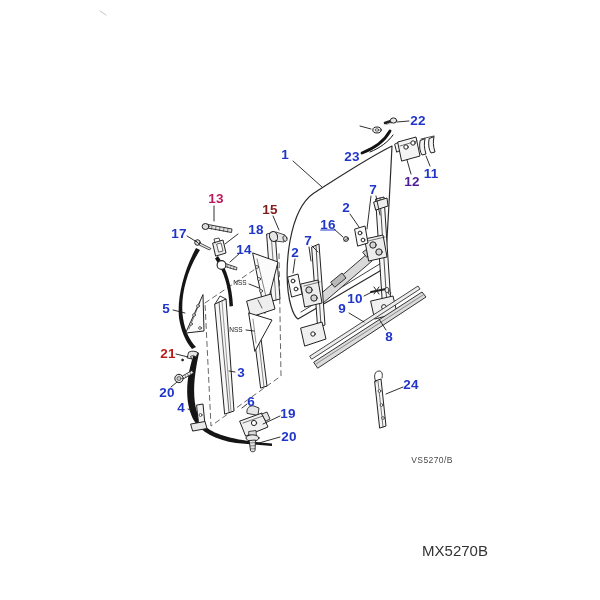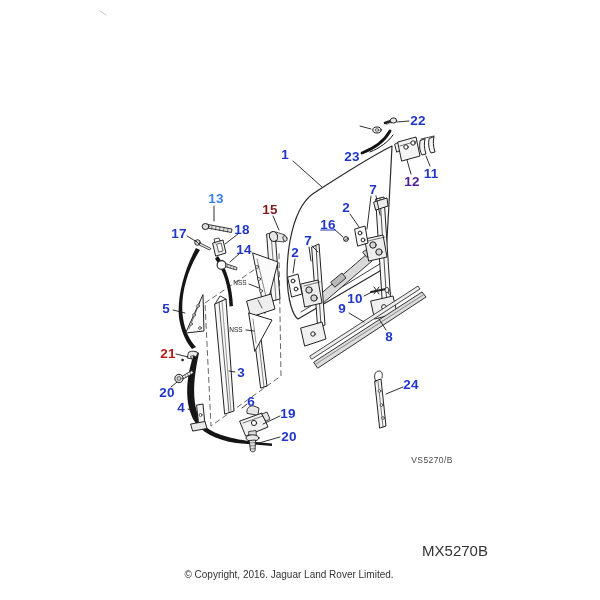--- a/index.html
+++ b/index.html
@@ -294,34 +294,33 @@
       <span class="callout" style="left: 181px; top: 407px; color: rgb(32, 54, 201);">4</span>
       <span class="callout" style="left: 166px; top: 308px; color: rgb(32, 54, 201);">5</span>
       <span class="callout" style="left: 251px; top: 401px; color: rgb(32, 54, 201);">6</span>
       <span class="callout" style="left: 308px; top: 240px; color: rgb(32, 54, 201);">7</span>
       <span class="callout" style="left: 373px; top: 189px; color: rgb(32, 54, 201);">7</span>
       <span class="callout" style="left: 389px; top: 336px; color: rgb(32, 54, 201);">8</span>
       <span class="callout" style="left: 342px; top: 308px; color: rgb(32, 54, 201);">9</span>
       <span class="callout" style="left: 355px; top: 298px; color: rgb(32, 54, 201);">10</span>
       <span class="callout" style="left: 431px; top: 173px; color: rgb(32, 54, 201);">11</span>
       <span class="callout" style="left: 412px; top: 181px; color: #4c1d95; text-align: center;">12</span>
-      <span class="callout" style="left: 216px; top: 198px; color: #3b82f6;">13</span>
+      <span class="callout" style="left: 216px; top: 198px; color: #be185d;">13</span>
       <span class="callout" style="left: 244px; top: 249px; color: rgb(32, 54, 201);">14</span>
       <span class="callout" style="left: 270px; top: 209px; color: #7f1d1d;">15</span>
       <span class="callout" style="left: 328px; top: 224px; color: rgb(32, 54, 201); text-decoration: underline;">16</span>
       <span class="callout" style="left: 179px; top: 233px; color: rgb(32, 54, 201);">17</span>
-      <span class="callout" style="left: 242px; top: 229px; color: rgb(32, 54, 201);">18</span>
+      <span class="callout" style="left: 256px; top: 229px; color: rgb(32, 54, 201);">18</span>
       <span class="callout" style="left: 288px; top: 413px; color: rgb(32, 54, 201);">19</span>
       <span class="callout" style="left: 167px; top: 392px; color: rgb(32, 54, 201);">20</span>
       <span class="callout" style="left: 289px; top: 436px; color: rgb(32, 54, 201);">20</span>
       <span class="callout" style="left: 168px; top: 353px; color: #b91c1c;">21</span>
       <span class="callout" style="left: 418px; top: 120px; color: rgb(32, 54, 201);">22</span>
       <span class="callout" style="left: 352px; top: 124px; color: rgb(32, 54, 201); margin-top: 32px;">23</span>
       <span class="callout" style="left: 411px; top: 384px; color: rgb(32, 54, 201);">24</span>
       <span class="nss" style="left: 240px; top: 282px;">NSS</span>
       <span class="nss" style="left: 236px; top: 329px;">NSS</span>
     </div>
 
 <div class="code-vs">VS5270/B</div>
 <div class="code-mx">MX5270B</div>
-<div class="copyright">© Copyright, 2016. Jaguar Land Rover Limited.</div>
 
 </div>
 
 </body></html>

